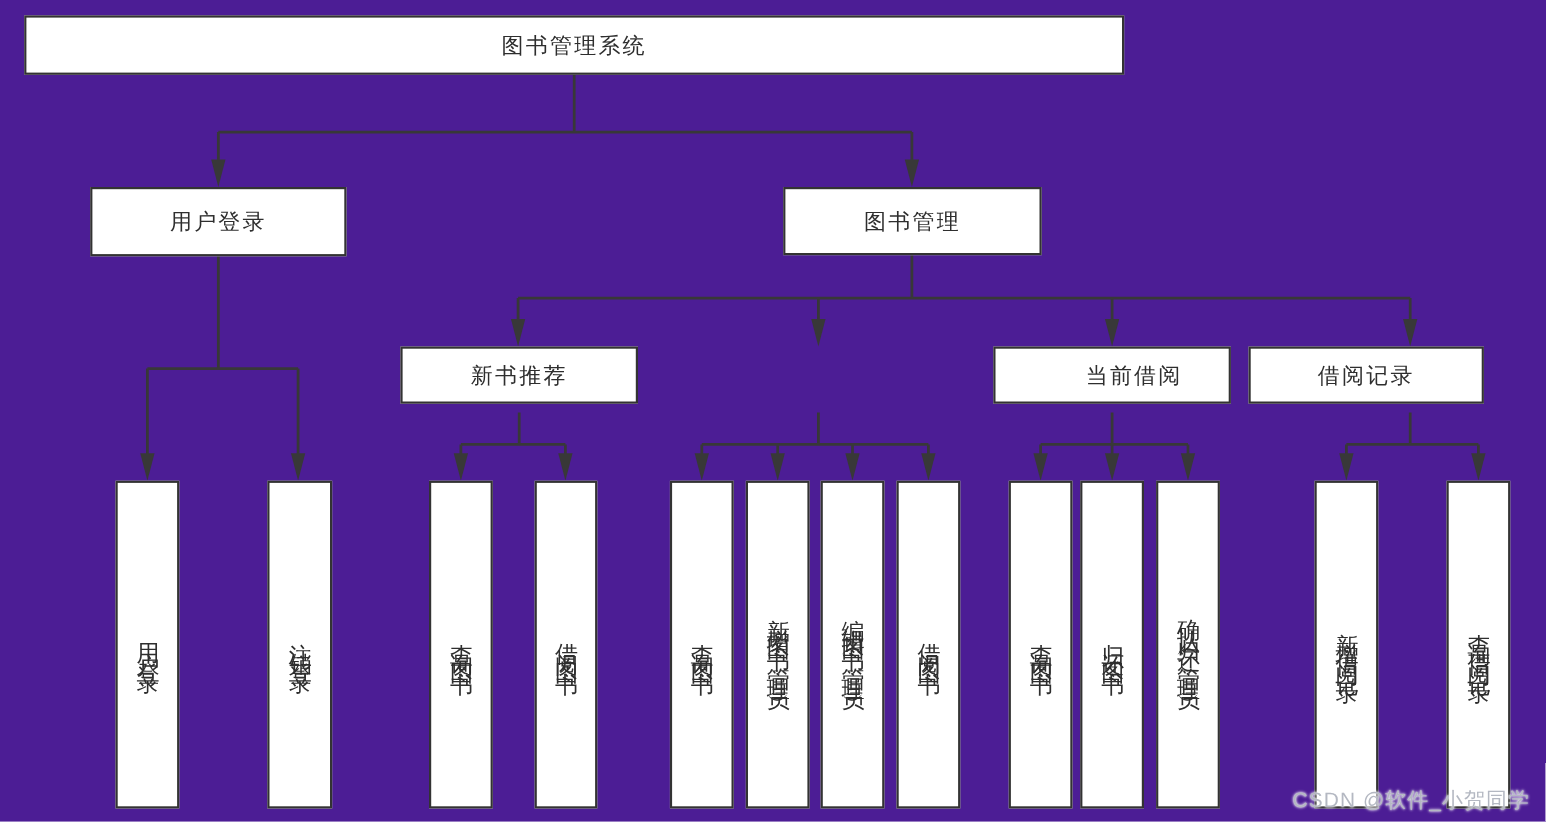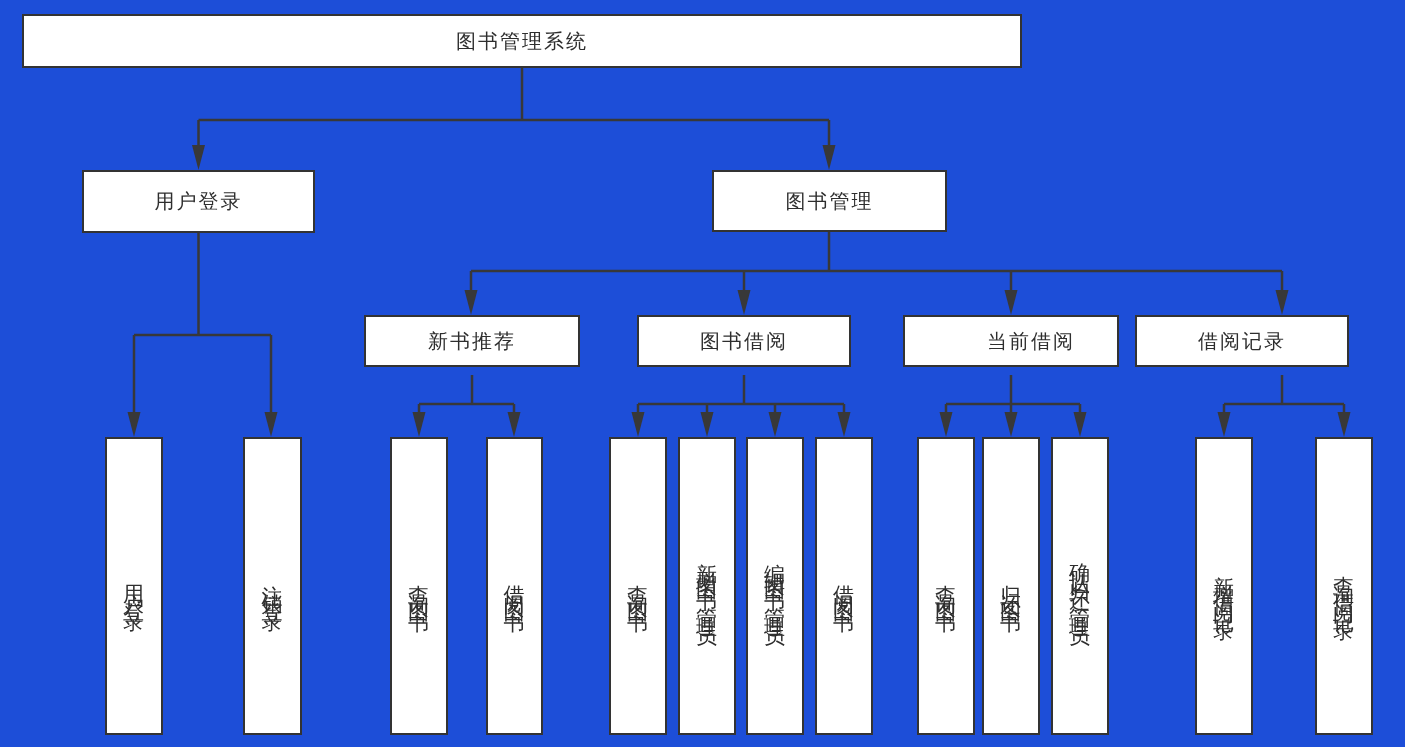--- a/index.html
+++ b/index.html
@@ -1,17 +1,17 @@
 <!DOCTYPE html>
 <html><head>
 <meta charset="utf-8">
 <style>
   html,body{margin:0;padding:0;background:#ffffff;}
   .stage{
-    position:relative;width:1405px;height:747px;background:#1d4ed8;
+    position:relative;width:1405px;height:747px;background:#4c1d95;
     font-family:"Liberation Sans","DejaVu Sans",sans-serif;overflow:hidden;
   }
   .connectors{position:absolute;left:0;top:0;z-index:1;}
   .node{
     position:absolute;box-sizing:border-box;z-index:2;
     border:2.5px solid #333333;background:#ffffff;
     display:flex;align-items:center;justify-content:center;
     color:#2e2e2e;
   }
   .h-label{font-size:20px;letter-spacing:2px;white-space:nowrap;}
@@ -103,23 +103,20 @@
   <div class="node n-l2a">
     <span class="h-label">用户登录</span>
   </div>
   <div class="node n-l2b">
     <span class="h-label">图书管理</span>
   </div>
 
   <div class="node n-l3 n-l3a">
     <span class="h-label">新书推荐</span>
   </div>
-  <div class="node n-l3 n-l3b">
-    <span class="h-label">图书借阅</span>
-  </div>
   <div class="node n-l3 n-l3c">
     <span class="h-label">当前借阅</span>
   </div>
   <div class="node n-l3 n-l3d">
     <span class="h-label">借阅记录</span>
   </div>
 
   <div class="node v-node n-u1">
     <span class="v-label">用户登录</span>
   </div>
@@ -157,13 +154,14 @@
     <span class="v-label">确认归还（管理员）</span>
   </div>
 
   <div class="node v-node n-r1">
     <span class="v-label">新增借阅记录</span>
   </div>
   <div class="node v-node n-r2">
     <span class="v-label">查询借阅记录</span>
   </div>
 
+  <div class="watermark">CSDN @软件_小贺同学</div>
 </div>
 
 </body></html>

